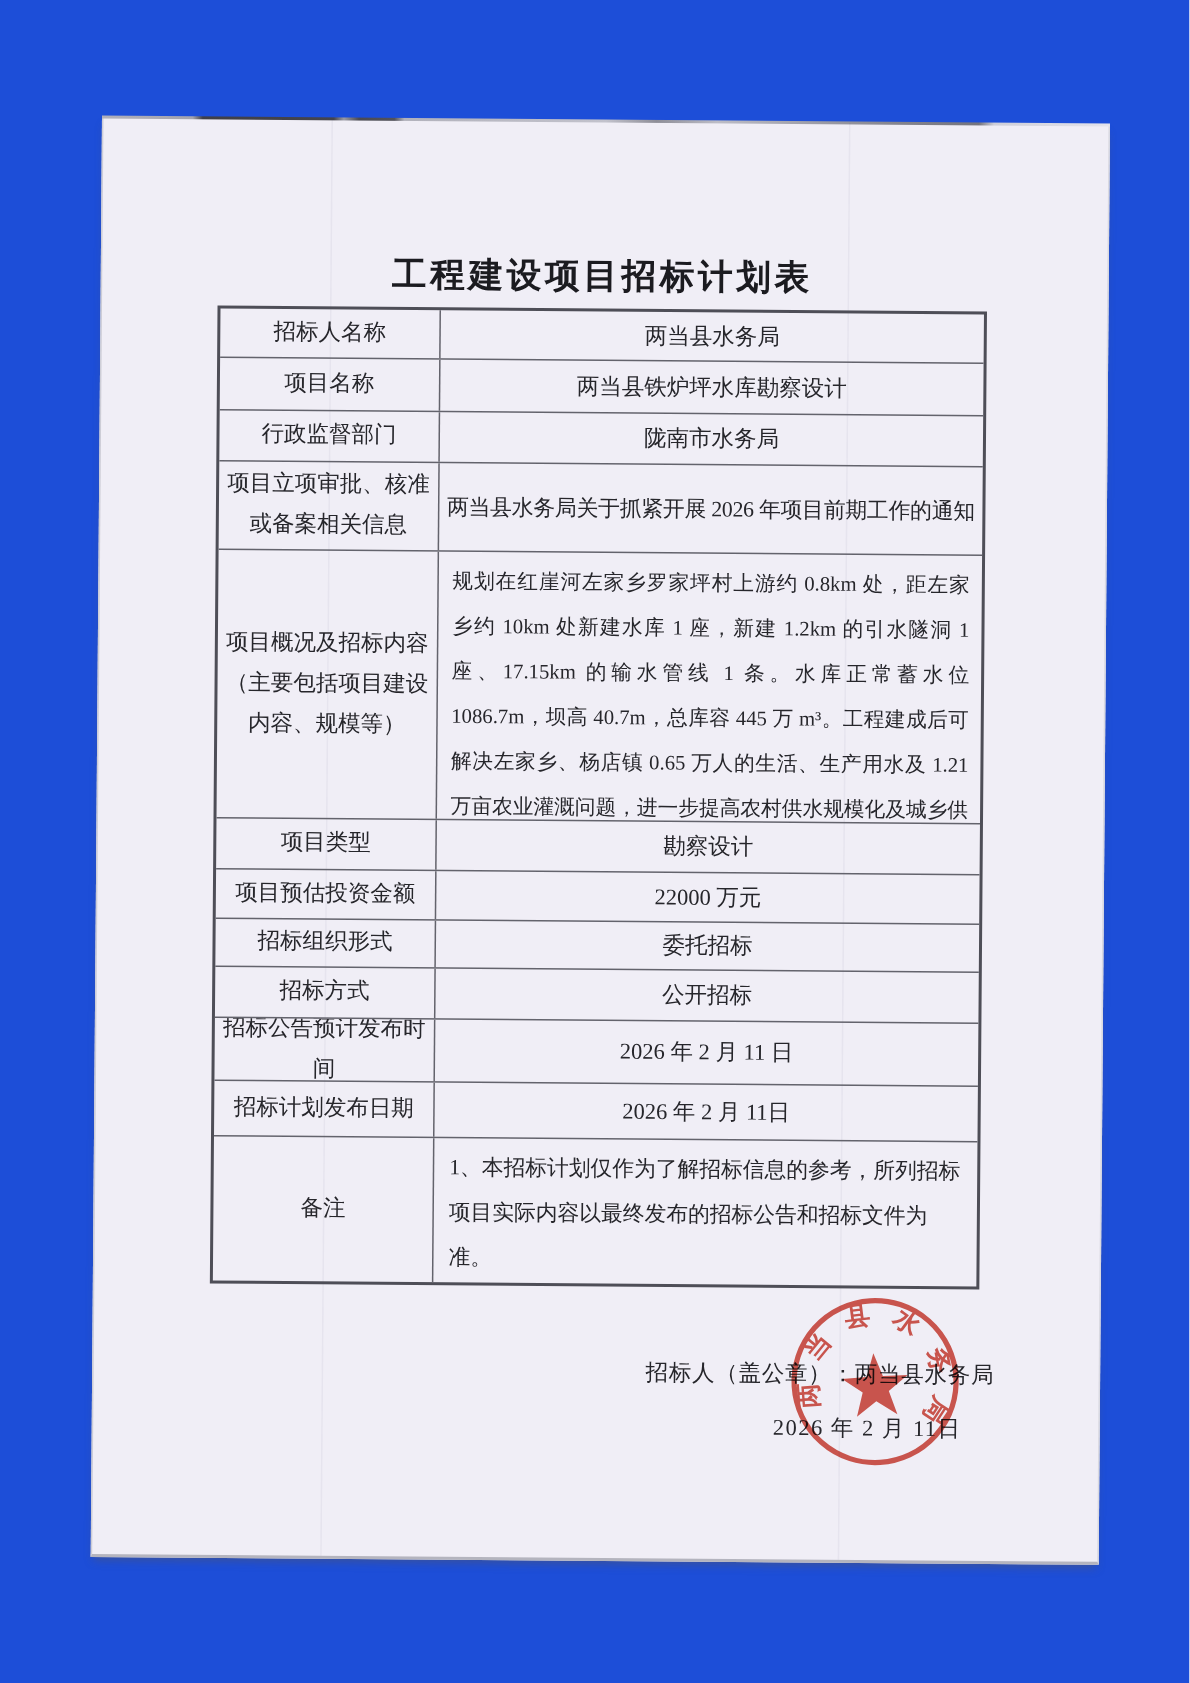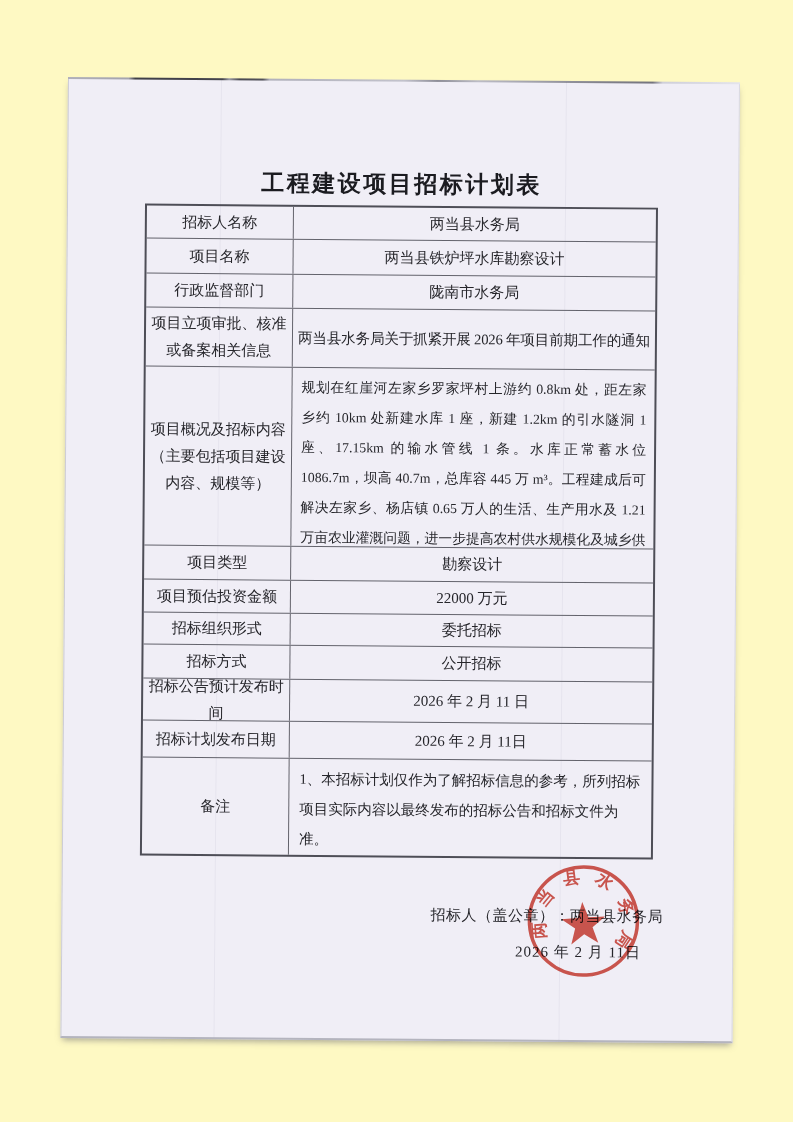--- a/index.html
+++ b/index.html
@@ -6,21 +6,21 @@
   html, body { width: 793px; height: 1122px; }
   body {
     background: #ffffff;
     font-family: "Liberation Serif", "DejaVu Serif", serif;
     color: #26262b;
     overflow: hidden;
     position: relative;
   }
   .canvas {
     position: absolute; left: 0; top: 0; width: 793px; height: 1122px;
-    background: #fef9c3;
+    background: #1d4ed8;
   }
   
   .page {
     position: absolute;
     left: 68px; top: 78px;
     width: 672px; height: 960px;
     background: #f0eef6;
     transform: rotate(0.45deg);
     transform-origin: top left;
     border-left: 1px solid #cdcdd6;

